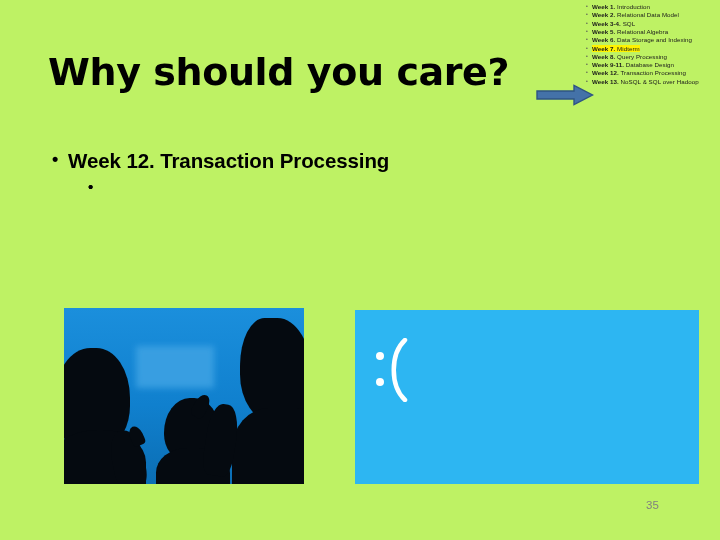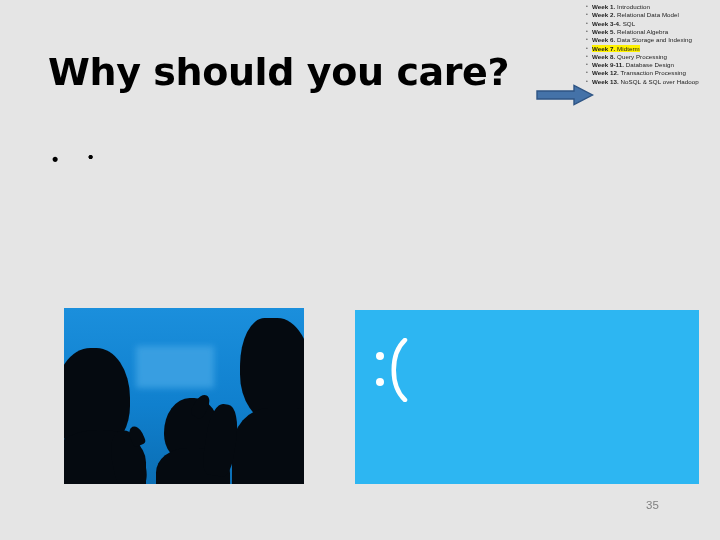--- a/index.html
+++ b/index.html
@@ -7,21 +7,21 @@
     padding: 0;
     background: #ffffff;
   }
   body {
     font-family: "Liberation Sans", sans-serif;
   }
   #slide {
     position: relative;
     width: 720px;
     height: 540px;
-    background: #e5e5e5;
+    background: #bef264;
     overflow: hidden;
   }
 
   
   #syllabus {
     position: absolute;
     left: 586px;
     top: 3px;
     width: 132px;
     line-height: 1.0;
@@ -267,20 +267,21 @@
     <svg width="58" height="22" viewBox="0 0 58 22">
       <polygon points="1,7 38,7 38,1.5 56.5,11 38,20.5 38,15 1,15" fill="#4472A8" stroke="#2E5484" stroke-width="1.4" stroke-linejoin="miter"></polygon>
     </svg>
   </div>
 
   <div id="title">Why should you care?</div>
 
   <div id="body-list">
     <div class="lvl1">
       <span class="bul">•</span>
+      <span>Week 12. Transaction  Processing</span>
     </div>
     <div class="lvl2">
       <span class="bul">•</span>
     </div>
     <div class="lvl2">
       <span class="bul">•</span>
     </div>
   </div>
 
   <div id="photo-silhouettes">

